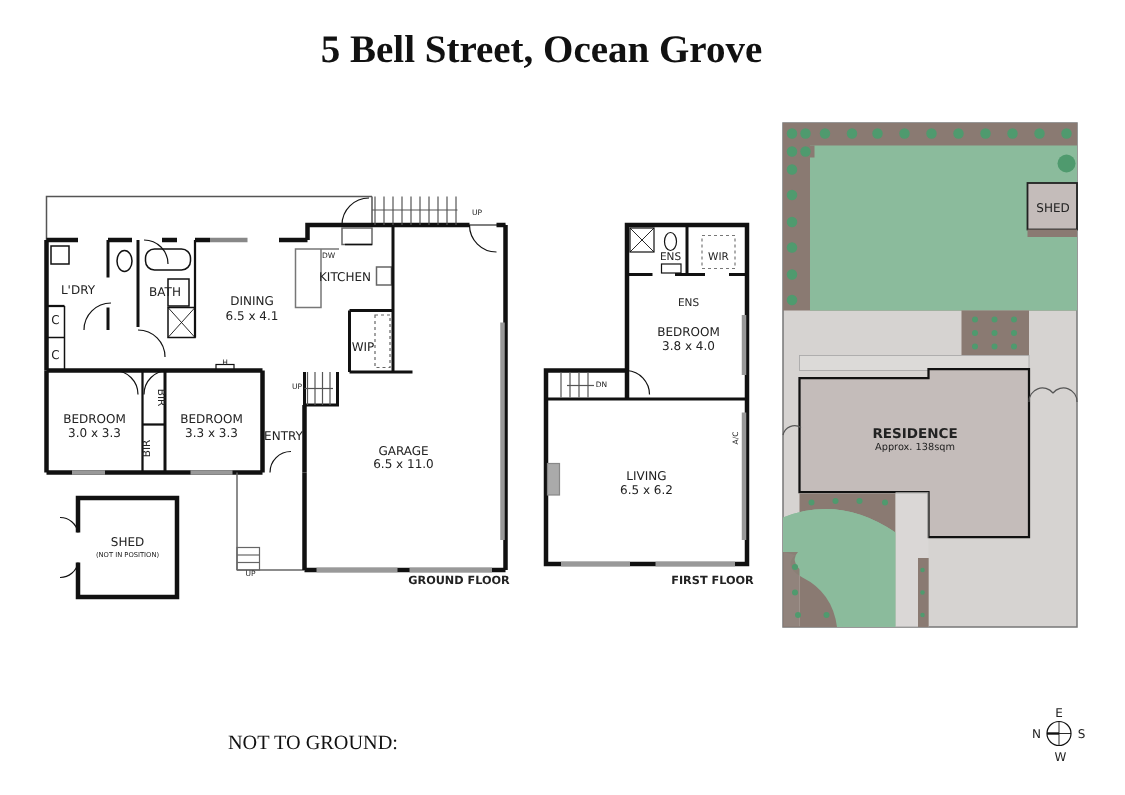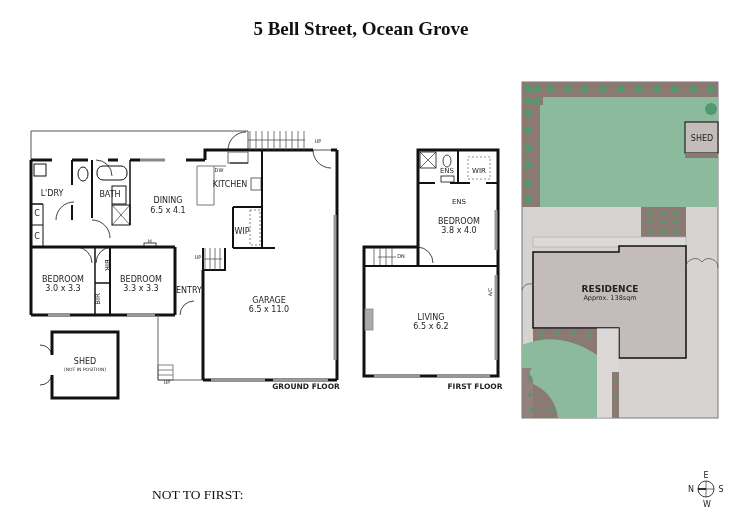--- a/index.html
+++ b/index.html
@@ -1,17 +1,17 @@
 <!DOCTYPE html>
 <html><head>
   <meta charset="utf-8">
   <style>
     html, body { margin:0; padding:0; background:#ffffff; }
     body { width:750px; height:530px; position:relative; overflow:hidden; font-family:"DejaVu Sans", sans-serif; }
-    .title { position:absolute; left:0; top:18px; width:722px; text-align:center; font-family:"Liberation Serif", serif; font-weight:bold; font-size:19px; color:#111; }
+    .title { position:absolute; left:0; top:18px; width:722px; text-align:center; font-family:"Liberation Serif", serif; font-weight:bold; font-size:26px; color:#111; }
     svg.plan { position:absolute; left:0; top:0; }
     .lbl { font-family:"DejaVu Sans", sans-serif; fill:#222; }
     .footer { position:absolute; left:152px; top:487px; font-family:"Liberation Serif", serif; font-size:13.5px; color:#111; line-height:15px; }
   </style>
 </head>
 <body>
 
 <div class="title">5 Bell Street, Ocean Grove</div>
 
 <svg class="plan" width="750" height="530" viewBox="0 0 750 530" xmlns="http://www.w3.org/2000/svg">
@@ -276,14 +276,14 @@
     <line x1="706" y1="481" x2="706" y2="497" stroke="#111" stroke-width="0.6"></line>
     <line x1="698" y1="489" x2="706" y2="489" stroke="#111" stroke-width="1.6"></line>
     <text x="706" y="478" font-size="8" text-anchor="middle" class="lbl">E</text>
     <text x="691" y="492" font-size="8" text-anchor="middle" class="lbl">N</text>
     <text x="721" y="492" font-size="8" text-anchor="middle" class="lbl">S</text>
     <text x="707" y="507" font-size="8" text-anchor="middle" class="lbl">W</text>
   </g>
 </svg>
 
 <div class="footer">
-  <div>NOT TO FIRST:</div>
+  <div>NOT TO GROUND:</div>
 </div>
 
 </body></html>

